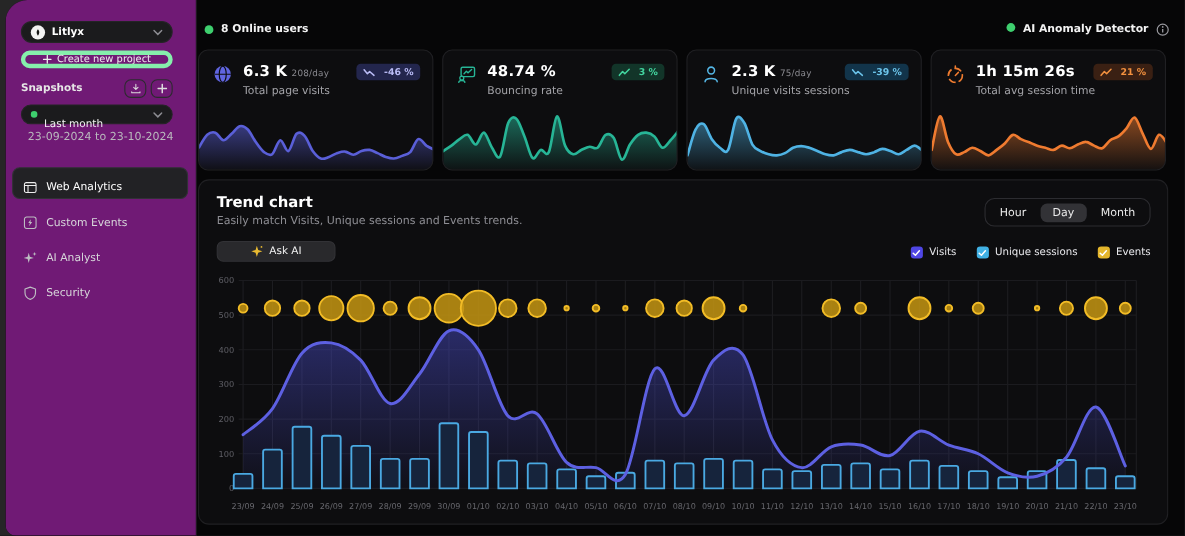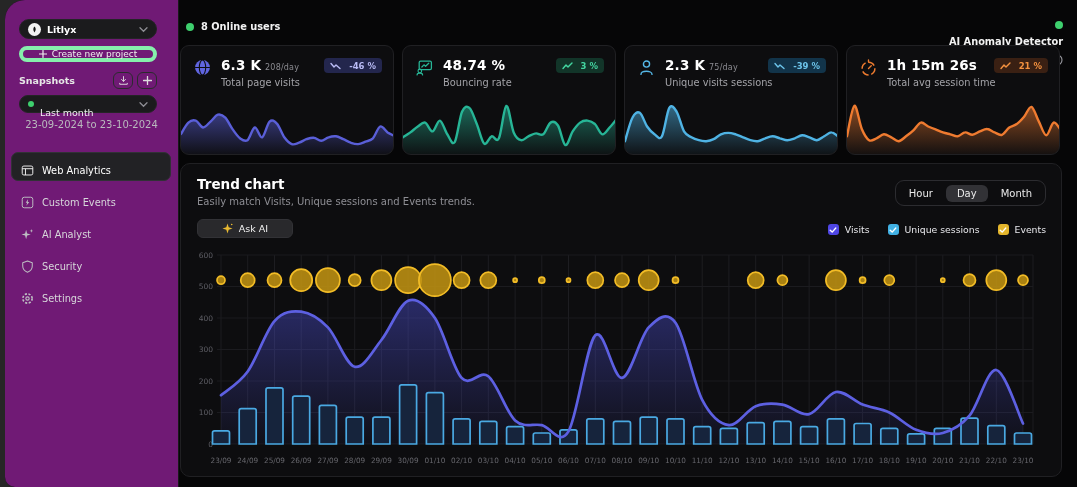--- a/index.html
+++ b/index.html
@@ -48,21 +48,21 @@
     padding:8px 0 0 9px;border:1px solid transparent;
   }
   .nav-item.active{background:#222225;border-color:#313136;color:#fff;}
   .nav-ic{width:13px;height:13px;display:flex;align-items:center;justify-content:center;color:#bdbdc2;flex:none;}
   .nav-item.active .nav-ic{color:#eee;}
   .nav-item span.lbl{font-size:9.8px;margin-left:8px;}
   
   .topbar-left{position:absolute;left:181px;top:21px;display:flex;align-items:center;gap:7px;}
   .topbar-left .txt,.topbar-right .txt{color:#f2f2f2;font-size:9.8px;font-weight:bold;}
   .gdot2{width:8px;height:8px;border-radius:50%;background:#3ecf6e;}
-  .topbar-right{position:absolute;right:14px;top:21px;display:flex;align-items:flex-end;gap:7px;flex-direction:column;}
+  .topbar-right{position:absolute;right:14px;top:21px;display:flex;align-items:flex-start;gap:7px;}
   .info-ic{color:#9a9aa0;display:flex;}
   
   .card{
     position:absolute;top:45px;width:214px;height:110px;background:#0d0d0f;border:1px solid #202023;
     border-radius:9px;overflow:hidden;box-sizing:border-box;
   }
   .card .cicon{position:absolute;left:13px;top:13px;width:17px;height:17px;color:var(--ac);}
   .card .val{position:absolute;left:40px;top:11px;color:#fff;font-size:13.5px;font-weight:bold;letter-spacing:.2px;}
   .card .rate{color:#8b8b91;font-size:8px;font-weight:normal;margin-left:4px;}
   .card .lbl{position:absolute;left:40px;top:31px;color:#a3a3a8;font-size:9.8px;}
@@ -72,21 +72,21 @@
   }
   .spark{position:absolute;left:0;bottom:0;width:214px;height:58px;}
   
   .panel{
     position:absolute;left:175px;top:163px;width:882px;height:314px;background:#0d0d0f;border:1px solid #202023;
     border-radius:10px;box-sizing:border-box;
   }
   .panel-title{position:absolute;left:16px;top:12px;color:#fff;font-size:13.5px;font-weight:bold;}
   .panel-sub{position:absolute;left:16px;top:32px;color:#8e8e94;font-size:10px;}
   .ask-ai{
-    position:absolute;left:16px;top:55px;width:96px;height:19px;background:#29292c;border:1px solid #323236;border-radius:6px;
+    position:absolute;left:16px;top:55px;width:108px;height:19px;background:#29292c;border:1px solid #323236;border-radius:6px;
     color:#f0f0f0;font-size:9.5px;display:flex;align-items:center;justify-content:center;gap:6px;cursor:pointer;font-family:inherit;
   }
   .seg{
     position:absolute;right:15px;top:16px;height:26px;border:1px solid #2c2c30;border-radius:9px;
     display:flex;align-items:center;padding:2px;box-sizing:border-box;gap:2px;
   }
   .seg .tab{color:#eaeaea;font-size:10px;padding:3px 11px;border-radius:6px;cursor:pointer;}
   .seg .tab.active{background:#323236;}
   .legend{position:absolute;right:15px;top:60px;display:flex;align-items:flex-end;gap:18px;}
   .leg-item{display:flex;align-items:center;gap:6px;}
@@ -172,29 +172,20 @@
         </span>
         <span class="lbl">AI Analyst</span>
       </div>
       <div class="nav-item">
         <span class="nav-ic">
           <svg width="13" height="13" viewBox="0 0 14 15">
               <path d="M7,1.2 L12.5,3.2 V7 C12.5,10.6 10.2,13 7,14 C3.8,13 1.5,10.6 1.5,7 V3.2 Z" fill="none" stroke="currentColor" stroke-width="1.2" stroke-linejoin="round"></path>
             </svg>
         </span>
         <span class="lbl">Security</span>
-      </div>
-      <div class="nav-item">
-        <span class="nav-ic">
-          <svg width="13" height="13" viewBox="0 0 14 14">
-              <circle cx="7" cy="7" r="5" fill="none" stroke="currentColor" stroke-width="1.8" stroke-dasharray="2.3 1.7"></circle>
-              <circle cx="7" cy="7" r="1.8" fill="none" stroke="currentColor" stroke-width="1.2"></circle>
-            </svg>
-        </span>
-        <span class="lbl">Settings</span>
       </div>
     </nav>
   </aside>
 
   <div class="topbar-left">
     <span class="gdot2"></span>
     <span class="txt">8 Online users</span>
   </div>
   <div class="topbar-right">
     <span class="gdot2"></span>

